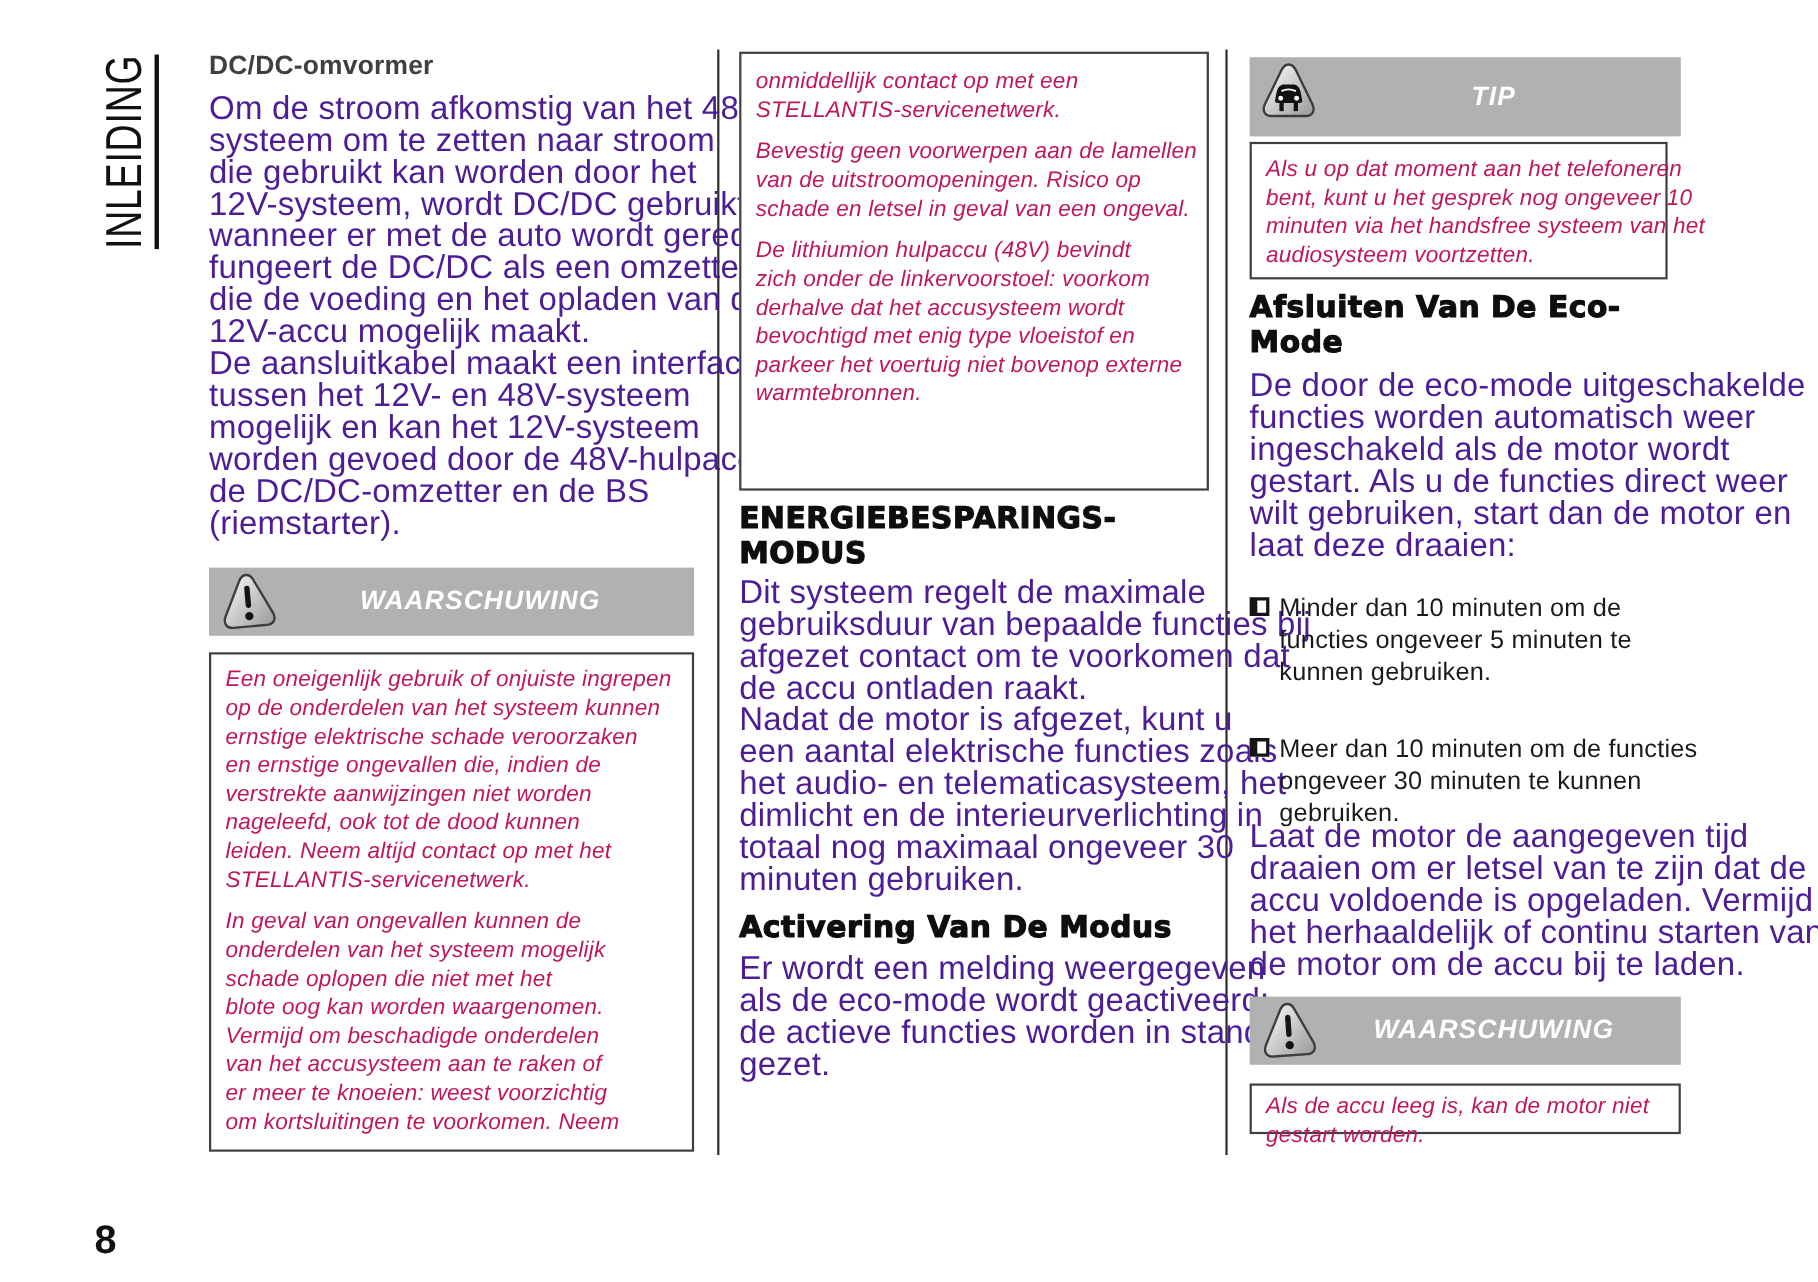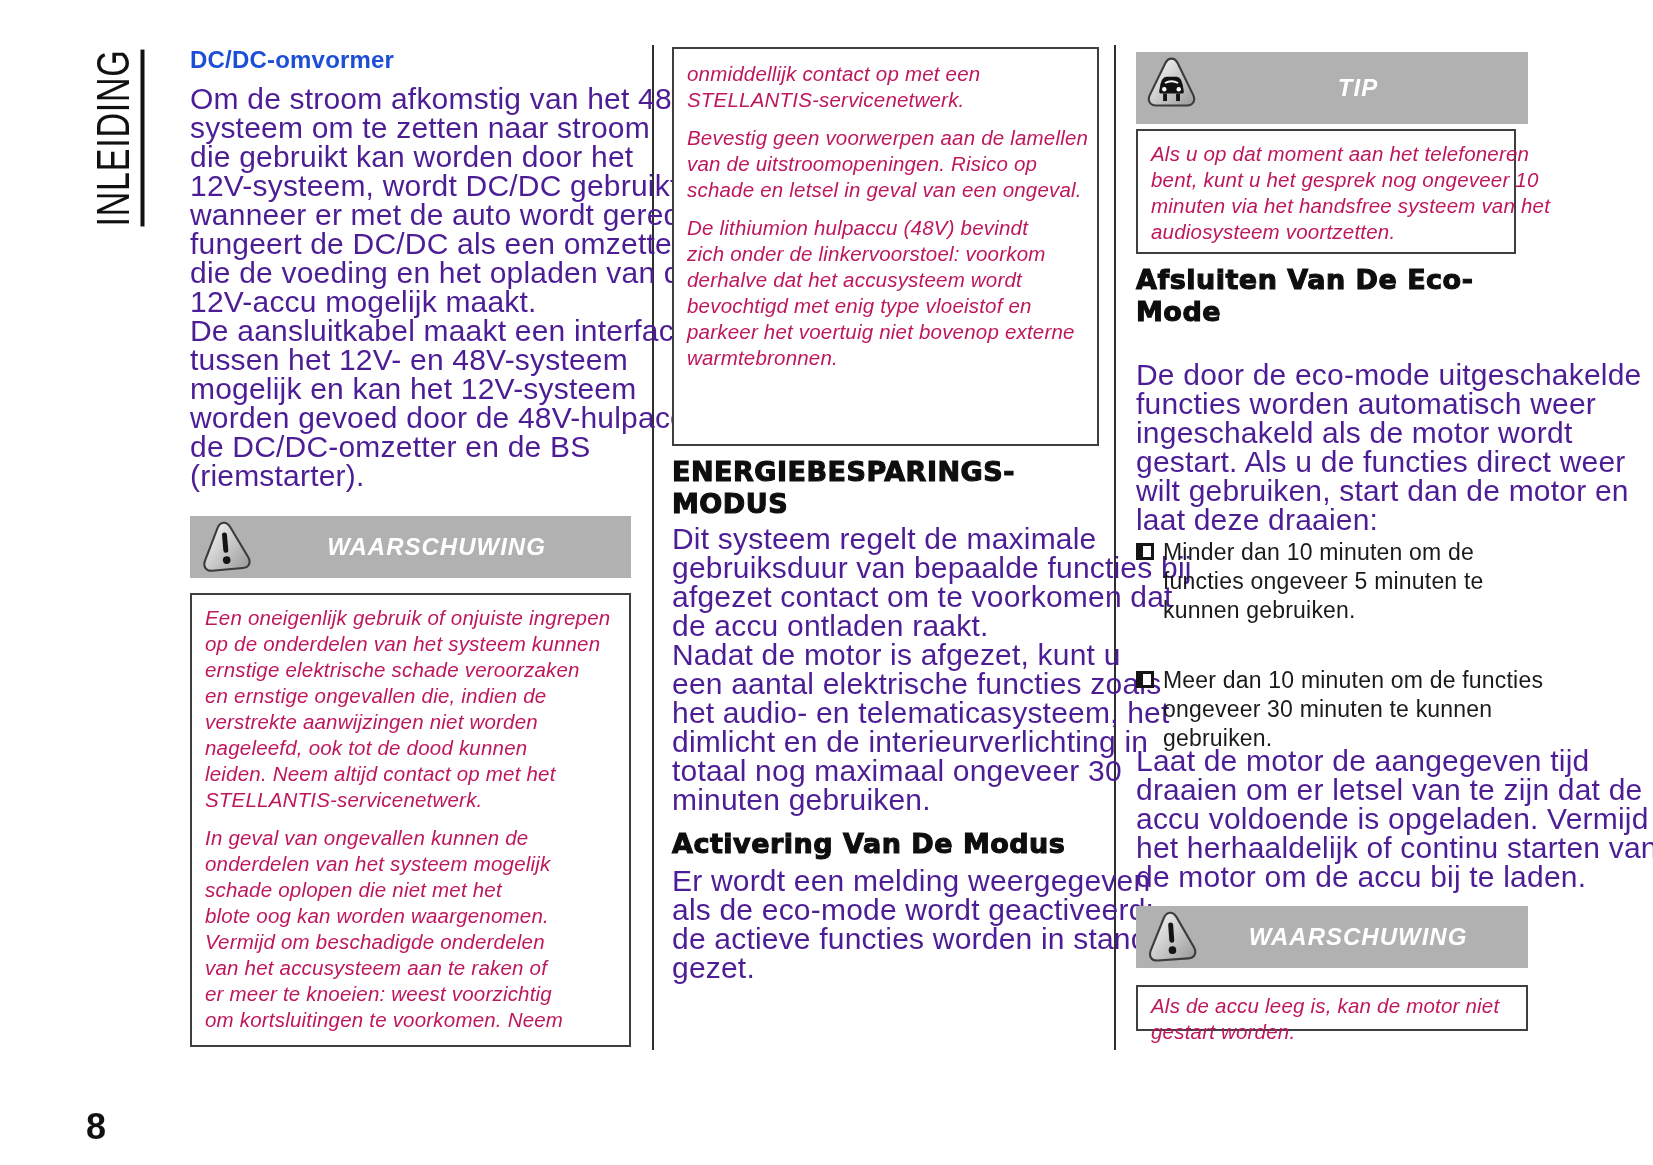--- a/index.html
+++ b/index.html
@@ -6,21 +6,21 @@
   .page{position:relative;width:1653px;height:1165px;background:#ffffff;overflow:hidden;
         font-family:"Liberation Sans",sans-serif;color:#1b1b1b;}
   .abs{position:absolute;}
   
   .side-label{position:absolute;left:117px;top:138px;white-space:nowrap;
     transform:translate(-50%,-50%) rotate(-90deg) scaleX(.74);
     font-size:46px;letter-spacing:1px;color:#111;
     border-bottom:4px solid #111;padding-bottom:5px;line-height:1;}
   .divider{position:absolute;width:2px;background:#2e2e2e;}
   .body{white-space:pre;font-size:30px;line-height:29px;letter-spacing:.2px;color:#4c1d95;}
-  .h-sub{font-size:24px;font-weight:bold;letter-spacing:.2px;color:#1d4ed8;margin:0;}
+  .h-sub{font-size:24px;font-weight:bold;letter-spacing:.2px;color:#404040;margin:0;}
   .h-heavy{font-family:"DejaVu Sans",sans-serif;font-weight:bold;font-size:27px;line-height:32px;
     letter-spacing:.5px;color:#0e0e0e;-webkit-text-stroke:1.1px #0e0e0e;white-space:pre;margin:0;}
   .banner{position:absolute;background:#b1b1b1;display:flex;align-items:center;justify-content:center;}
   .banner .cap{color:#ffffff;font-style:italic;font-weight:bold;font-size:24px;letter-spacing:1px;
     padding-left:52px;white-space:nowrap;}
   .banner svg{position:absolute;left:9px;top:3px;height:55px;width:53px;}
   .ibox{position:absolute;border:2px solid #3f3f3f;box-sizing:border-box;padding:10px 13px;background:#fff;}
   .it{white-space:pre;font-style:italic;font-size:20.5px;line-height:26px;letter-spacing:.2px;color:#be185d;margin:0;}
   .ibox p.it{margin:0 0 12px 0;}
   .ibox p.it:last-child{margin-bottom:0;}
@@ -141,21 +141,21 @@
 
   <div class="ibox" style="left:1136px;top:129px;width:380px;height:125px;">
     <p class="it">Als u op dat moment aan het telefoneren
 bent, kunt u het gesprek nog ongeveer 10
 minuten via het handsfree systeem van het
 audiosysteem voortzetten.</p>
   </div>
 
   <h1 class="h-heavy abs" style="left:1136px;top:264px;">Afsluiten Van De Eco-
 Mode</h1>
-  <div class="body abs" style="left:1136px;top:336px;margin-top:24px;">De door de eco-mode uitgeschakelde
+  <div class="body abs" style="left:1136px;top:336px;">De door de eco-mode uitgeschakelde
 functies worden automatisch weer
 ingeschakeld als de motor wordt
 gestart. Als u de functies direct weer
 wilt gebruiken, start dan de motor en
 laat deze draaien:</div>
 
   <div class="bullet abs" style="left:1136px;top:538px;"><span class="sq"></span><span>Minder dan 10 minuten om de
 functies ongeveer 5 minuten te
 kunnen gebruiken.</span></div>
   <div class="bullet abs" style="left:1136px;top:666px;"><span class="sq"></span><span>Meer dan 10 minuten om de functies

